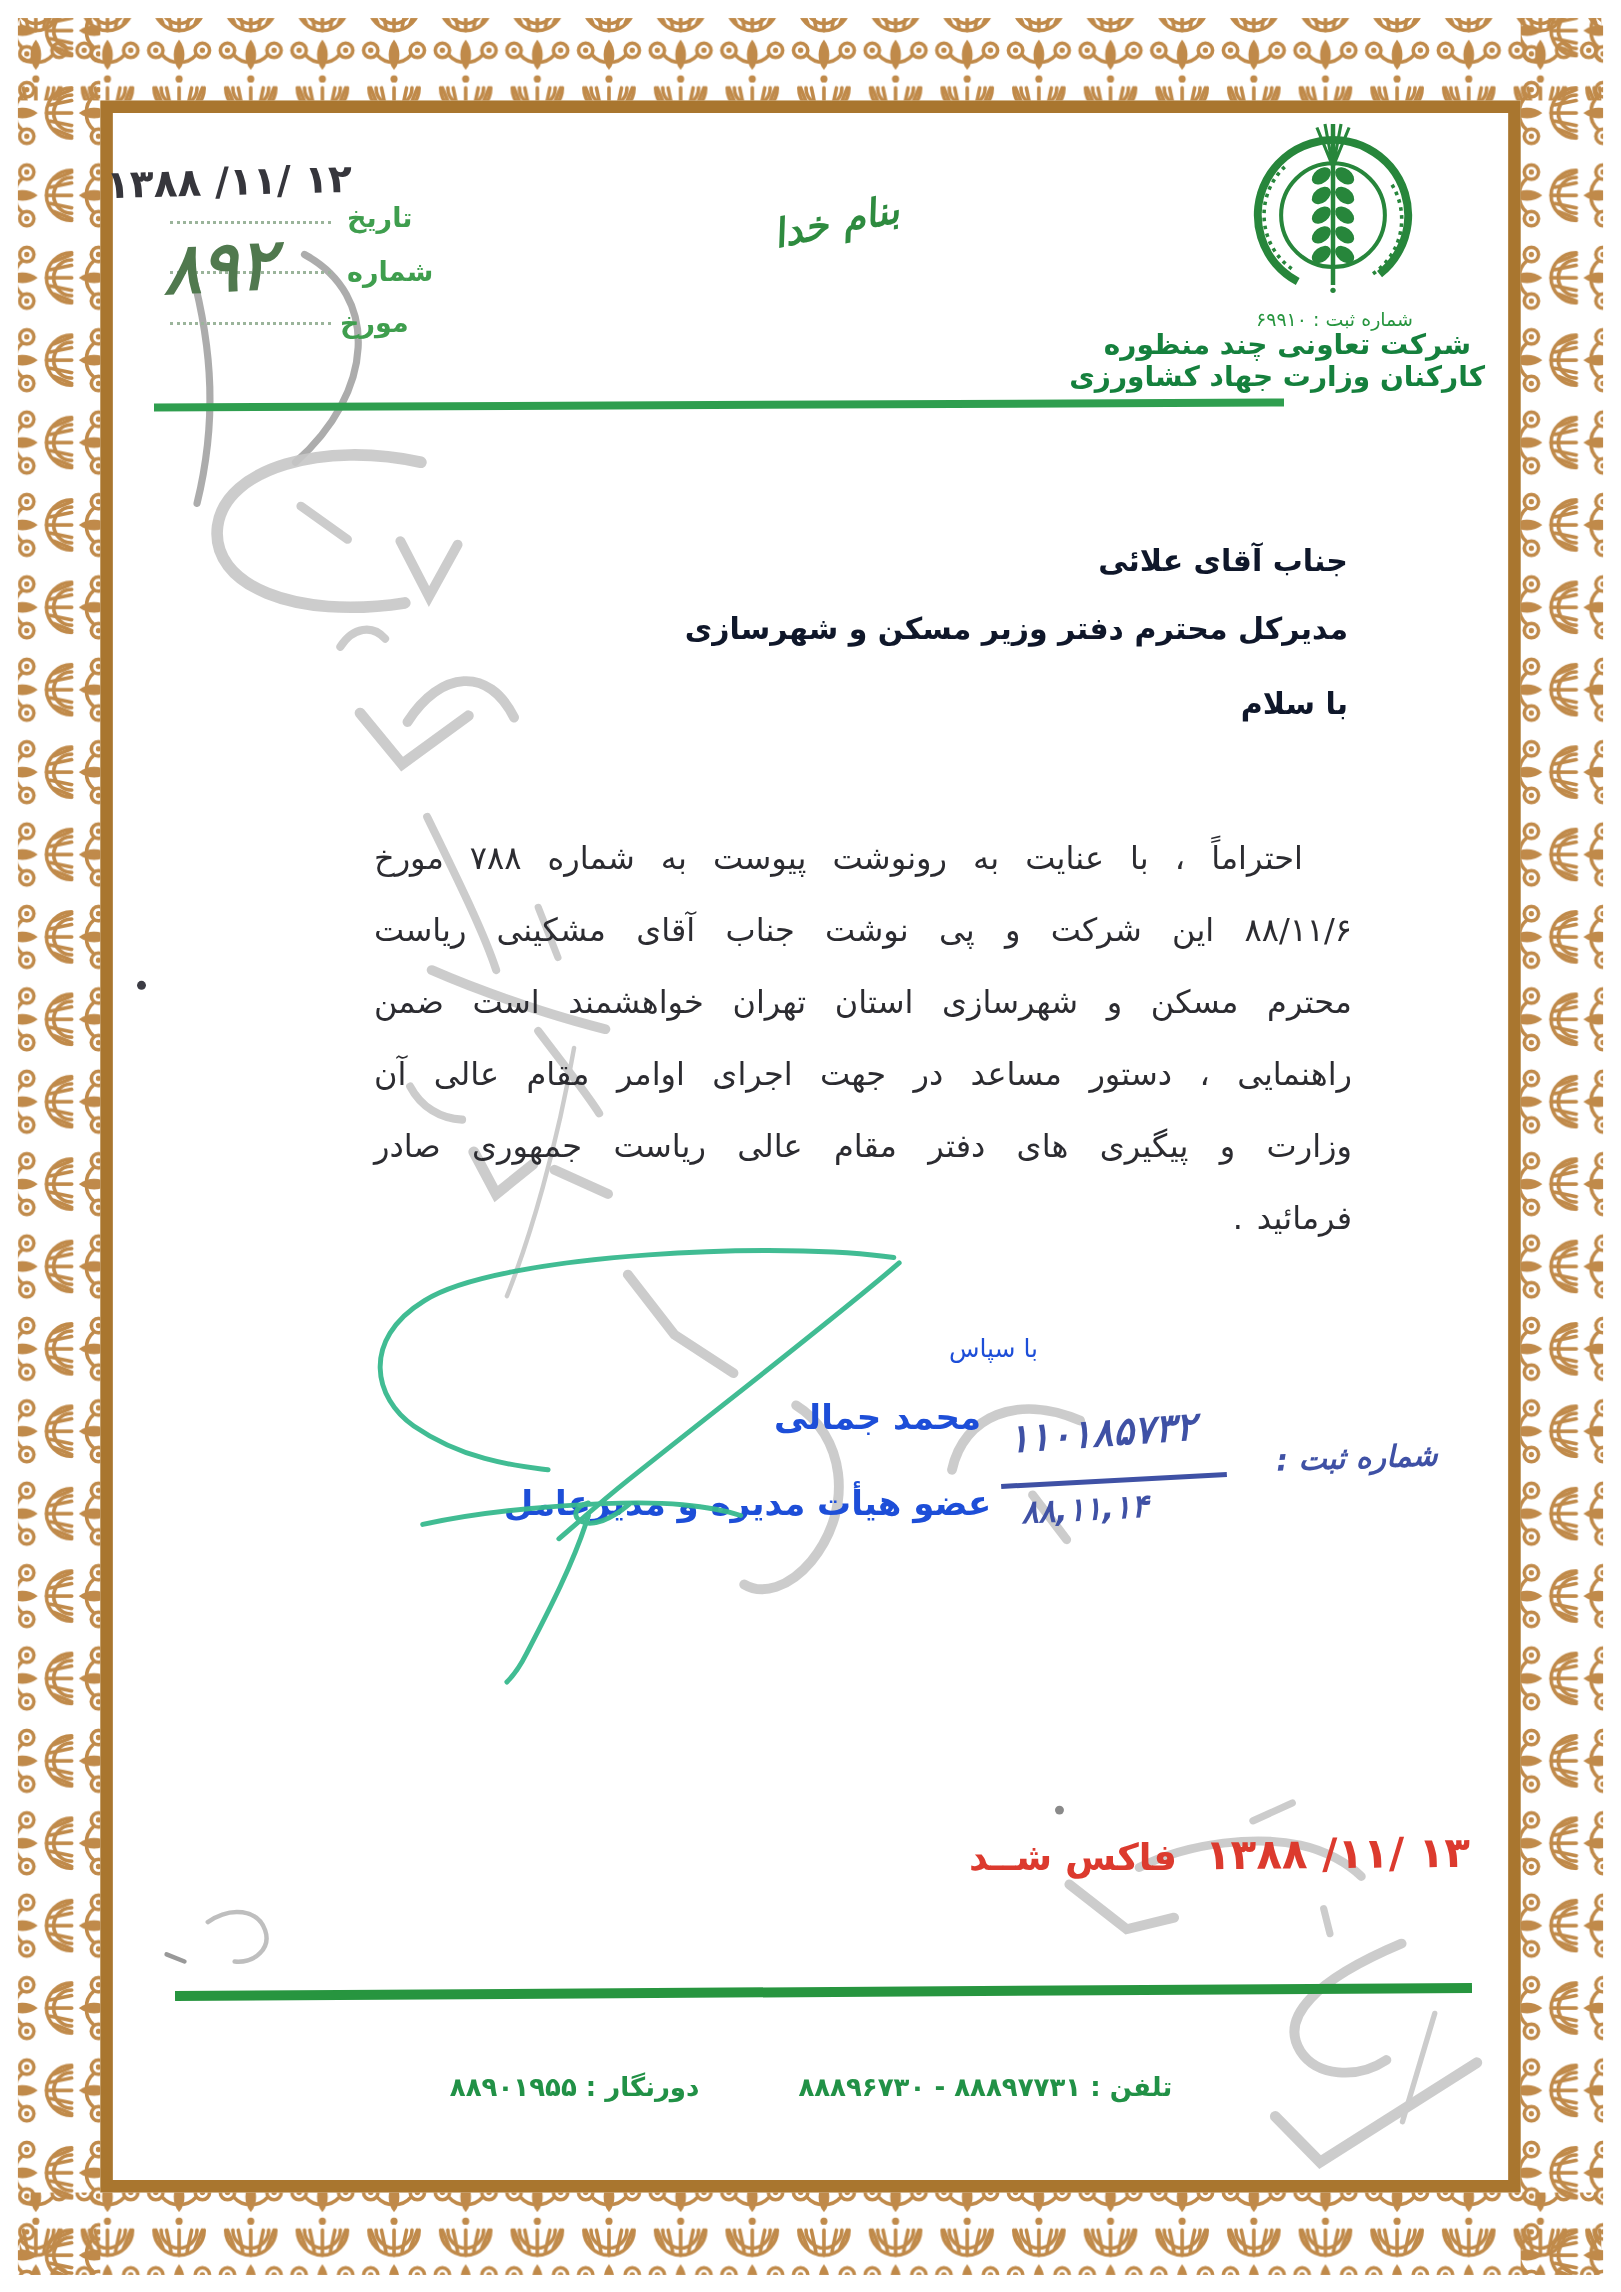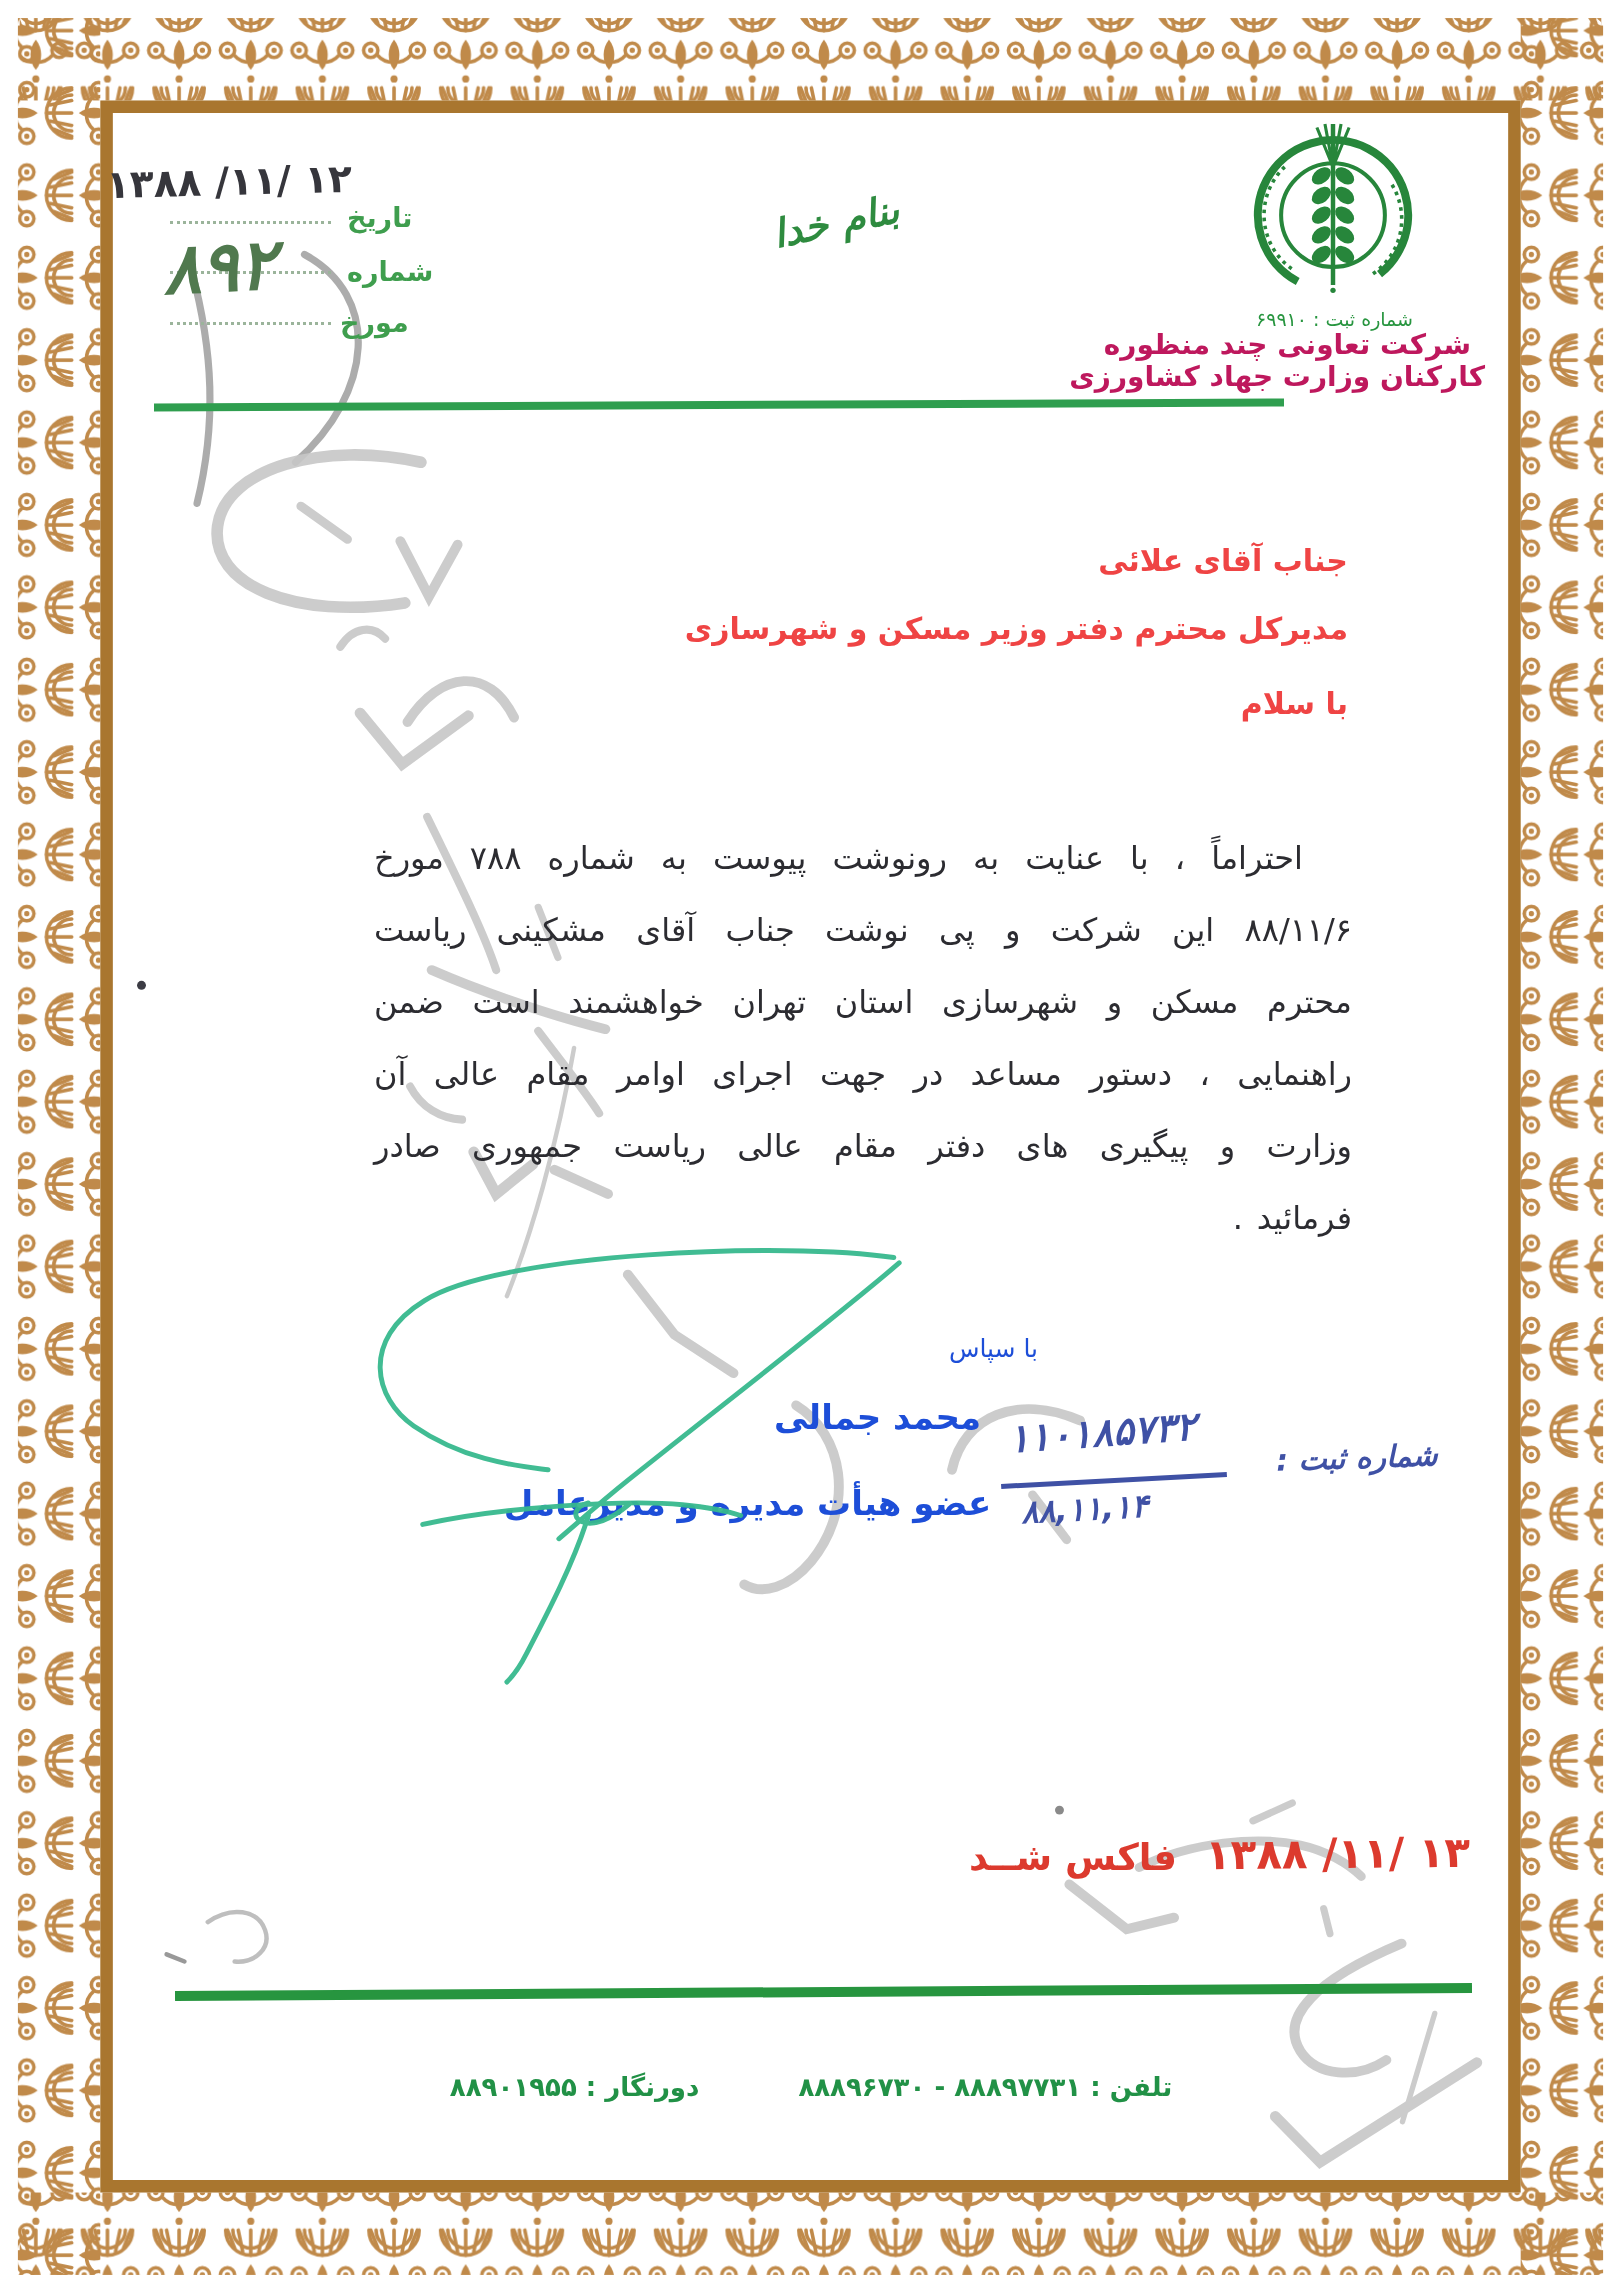--- a/index.html
+++ b/index.html
@@ -9,22 +9,22 @@
   }
   .layer{position:absolute;left:0;top:0;width:1621px;height:2293px;pointer-events:none;}
   .t{position:absolute;white-space:nowrap;}
   .bold{font-weight:bold;}
   .label-green{color:#3f9e4e;font-weight:bold;font-size:27px;}
   .dots{position:absolute;border-bottom:3.6px dotted #9bb49b;height:0.9px;}
   .hand-date{font-size:39px;font-weight:bold;color:#36363c;letter-spacing:1.8px;transform:rotate(-1.5deg);direction:ltr;}
   .hand-num{font-size:70px;font-weight:bold;font-style:italic;color:#50794e;transform:rotate(-3deg);}
   .besm{font-size:39px;font-style:italic;font-weight:bold;color:#2e8b3f;transform:rotate(-12deg);}
   .reg-note{font-size:19px;color:#27953f;text-align:center;}
-  .company{font-size:28px;font-weight:bold;color:#be185d;}
-  .addr-line{font-size:30px;font-weight:bold;color:#ef4444;}
+  .company{font-size:28px;font-weight:bold;color:#15803d;}
+  .addr-line{font-size:30px;font-weight:bold;color:#0f172a;}
   .body-wrap{position:absolute;left:374px;top:822px;width:978px;font-size:32px;color:#2c2c31;}
   .body-line{height:72px;line-height:72px;text-align:justify;text-align-last:justify;word-spacing:3.6px;}
   .body-line.first{padding-right:49px;}
   .body-line.last{text-align:right;text-align-last:right;}
   .sig-text{color:#1d4ed8;text-align:center;}
   .blue{color:#3f51a5;font-style:italic;font-weight:bold;}
   .red{color:#dc3a2e;font-weight:bold;}
   .rule{position:absolute;background:#2f9e4f;}
   .footer-text{font-size:26px;font-weight:bold;color:#219146;}
   .phones{display:flex;gap:99px;justify-content:center;direction:rtl;}

